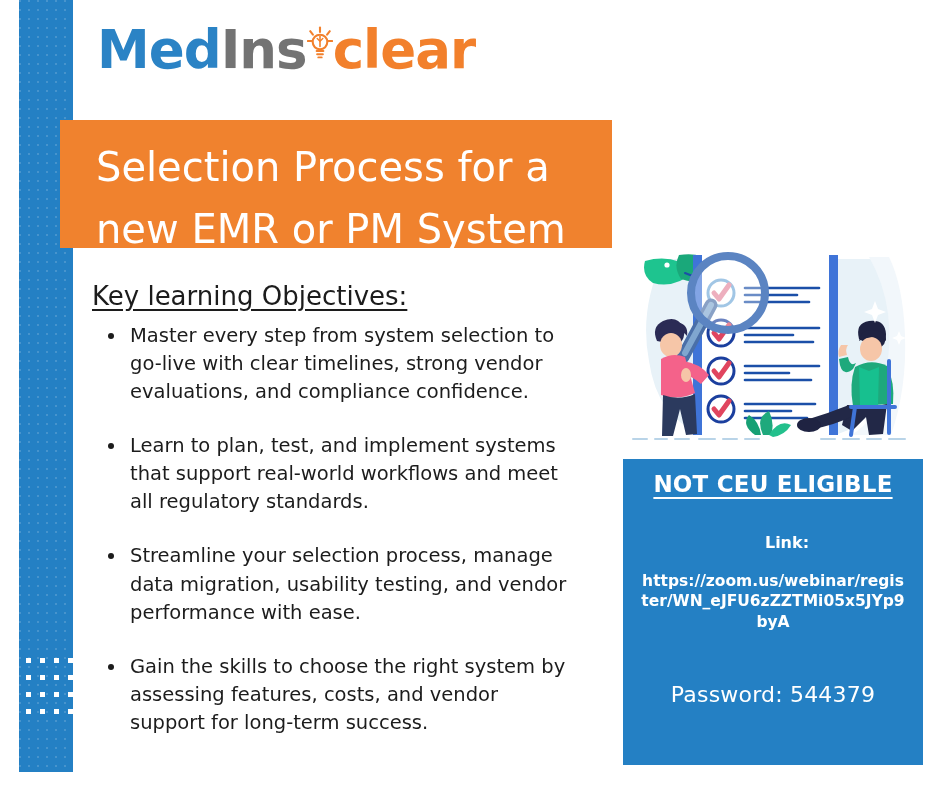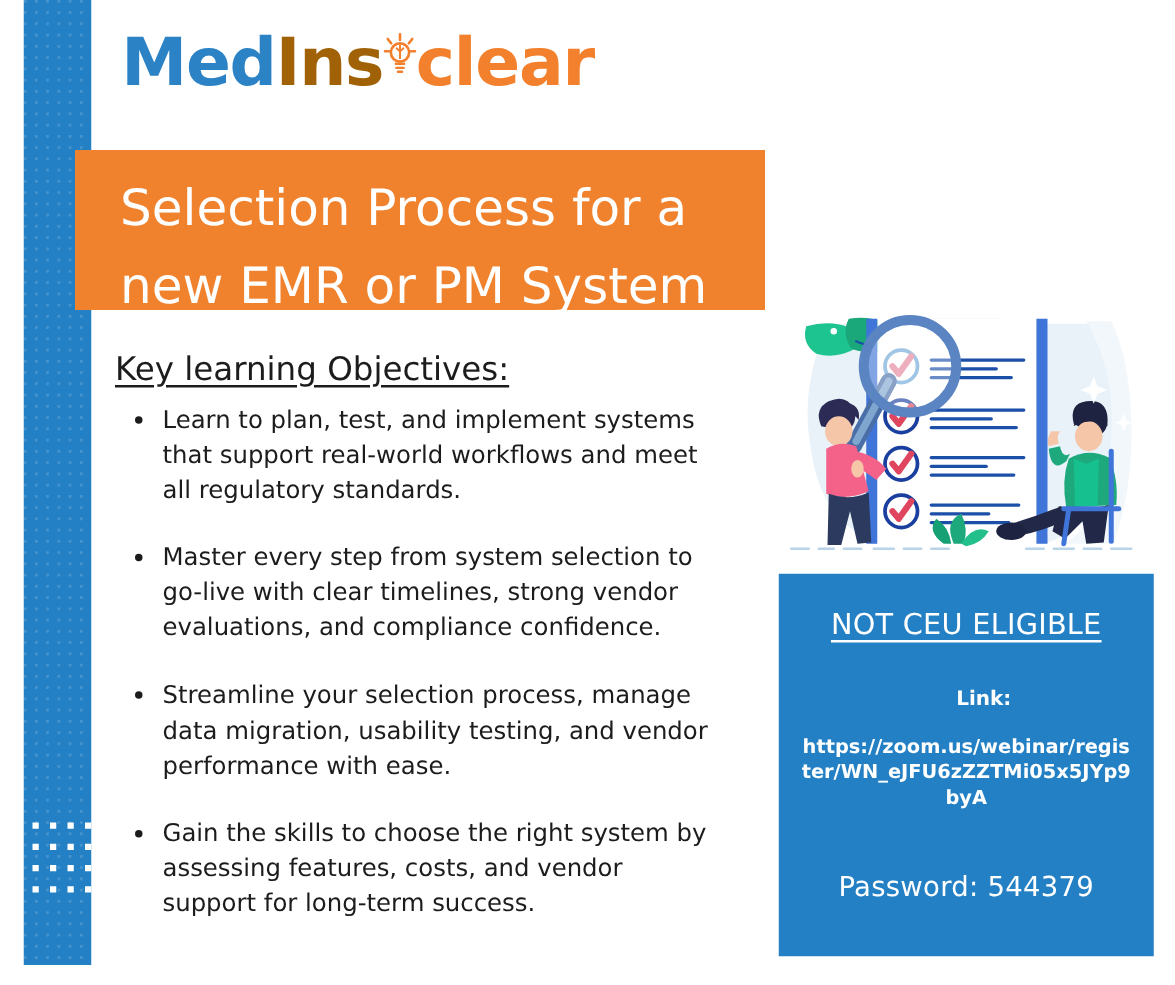--- a/index.html
+++ b/index.html
@@ -28,21 +28,21 @@
 
   
   .logo{
     position:absolute;left:97px;top:22px;
     font-size:53px;font-weight:bold;letter-spacing:-1px;
     font-family:"DejaVu Sans", sans-serif;
     white-space:nowrap;
     line-height:1;
   }
   .logo .med{color:#2b83c5;}
-  .logo .ins{color:#a16207;}
+  .logo .ins{color:#737373;}
   .logo .ghts{color:#f2802c;}
   .bulb{
     display:inline-block;position:relative;width:26px;height:46px;
     vertical-align:baseline;
   }
   .bulb svg{position:absolute;left:0;top:4px;}
 
   
   .title-banner{
     position:absolute;left:60px;top:120px;width:552px;height:128px;
@@ -97,22 +97,22 @@
   
   .info-panel{
     position:absolute;left:623px;top:459px;width:300px;height:306px;
     background:#2480c4;
     text-align:center;
     color:#ffffff;
     font-family:"DejaVu Sans", sans-serif;
     box-sizing:border-box;
   }
   .info-panel .ceu{
-    margin-top:28px;
-    font-size:23px;font-weight:normal;
+    margin-top:12px;
+    font-size:23px;font-weight:bold;
     text-decoration:underline;
     text-underline-offset:5px;
     letter-spacing:.2px;
   }
   .info-panel .link-label{
     margin-top:36px;
     font-size:16px;font-weight:bold;padding-left:28px;
   }
   .info-panel .url{
     margin-top:19px;
@@ -173,22 +173,22 @@
     </svg></span><span class="ghts">clear</span>
   </div>
 
   <div class="title-banner">
     <div class="t">Selection Process for a</div>
     <div class="t">new EMR or PM System</div>
   </div>
 
   <div class="objectives-head">Key learning Objectives:</div>
   <ul class="bullets">
+    <li>Master every step from system selection to go-live with clear timelines, strong vendor evaluations, and compliance confidence.</li>
     <li>Learn to plan, test, and implement systems that support real-world workflows and meet all regulatory standards.</li>
-    <li>Master every step from system selection to go-live with clear timelines, strong vendor evaluations, and compliance confidence.</li>
     <li>Streamline your selection process, manage data migration, usability testing, and vendor performance with ease.</li>
     <li>Gain the skills to choose the right system by assessing features, costs, and vendor support for long-term success.</li>
   </ul>
 
   <div class="illus">
     <svg width="300" height="203" viewBox="0 0 300 203" xmlns="http://www.w3.org/2000/svg">
       <rect width="300" height="203" fill="#ffffff"></rect>
 
       <path d="M40 10 Q16 60 26 112 Q34 168 78 185 L215 185 Q262 170 268 112 Q276 52 250 10 Z" fill="#e8f2f8"></path>
       <path d="M246 8 Q276 60 262 130 Q254 172 228 186 L268 186 Q284 140 282 86 Q280 36 266 8 Z" fill="#f2f7fb"></path>

